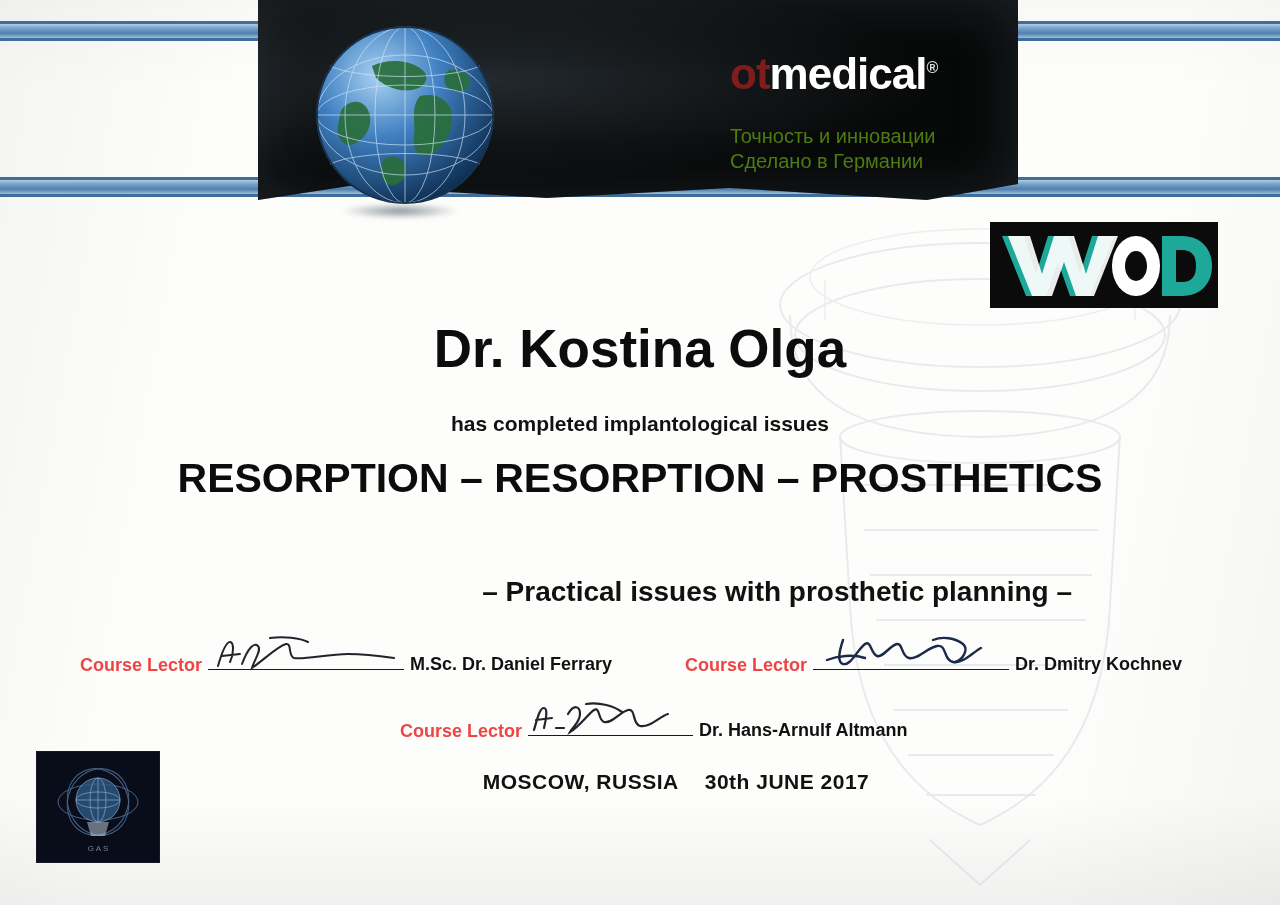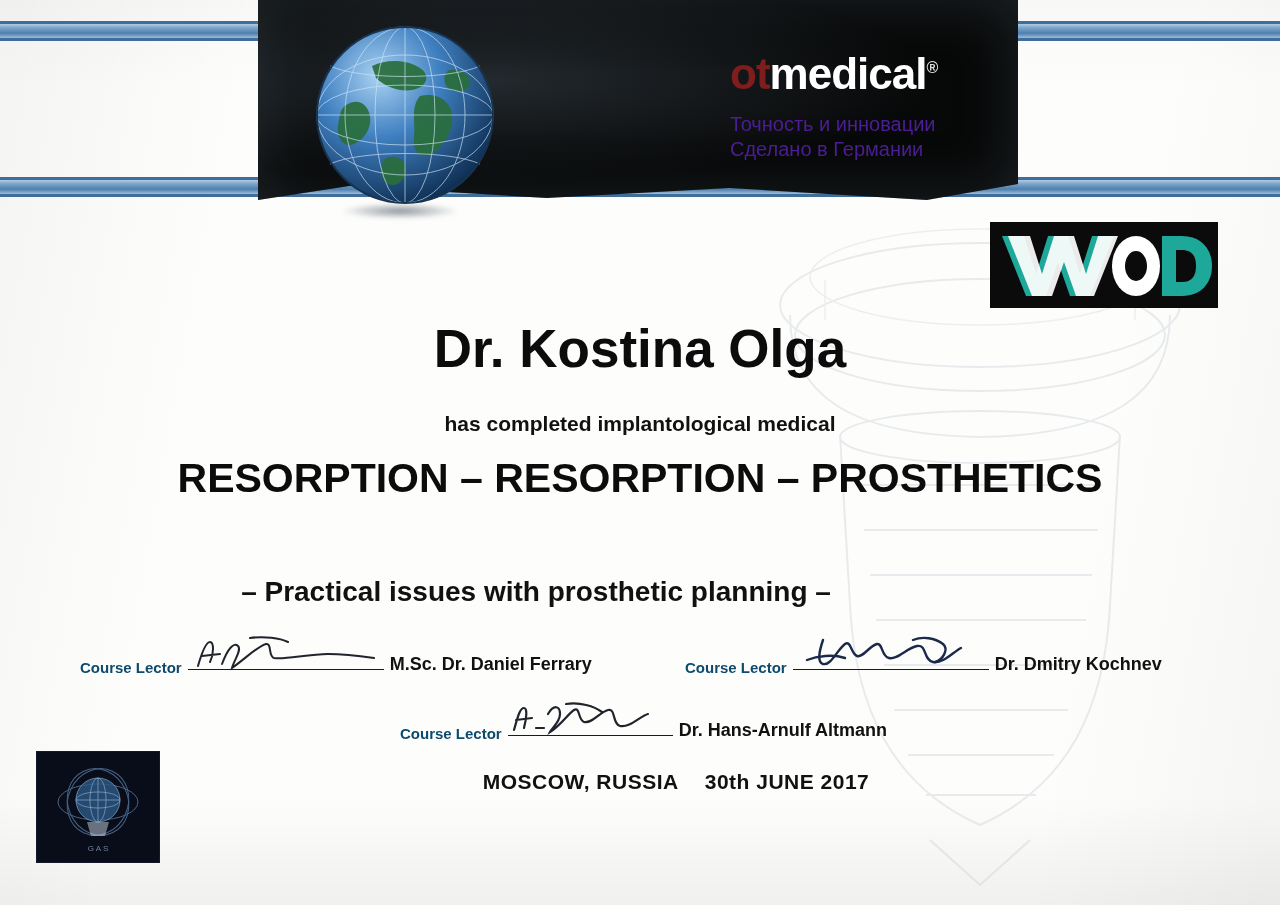--- a/index.html
+++ b/index.html
@@ -112,23 +112,23 @@
     font-size: 44px;
     font-weight: 700;
     letter-spacing: -1px;
     line-height: 1;
     white-space: nowrap;
   }
   .brand-ot { color: #7f1d1d; }
   .brand-medical { color: #ffffff; }
   .brand-reg { font-size: 16px; vertical-align: super; color: #dcdede; }
   .brand-sub {
-    margin-top: 16px;
+    margin-top: 28px;
     font-size: 20px;
-    color: #4c1d95;
+    color: #4d7c0f;
     line-height: 1.25;
     white-space: nowrap;
   }
 
   
   .wodi {
     position: absolute;
     right: 62px;
     top: 222px;
     width: 228px;
@@ -191,36 +191,36 @@
     width: 1280px;
     text-align: center;
     font-size: 28px;
     font-weight: 700;
     color: #111;
   }
   .course-line-2 {
     position: absolute;
     left: 0; top: 576px;
     width: 1072px;
-    text-align: center;
+    text-align: right;
     font-size: 28px;
     font-weight: 700;
     color: #111;
   }
 
   
   .sig-row {
     position: absolute;
     display: flex;
     align-items: flex-end;
   }
   .sig-label {
-    font-size: 15px;
-    font-weight: 700;
-    color: #0c4a6e;
+    font-size: 18px;
+    font-weight: 700;
+    color: #ef4444;
     white-space: nowrap;
   }
   .sig-area {
     position: relative;
     height: 44px;
     margin: 0 6px;
   }
   .sig-line {
     position: absolute;
     left: 0;
@@ -358,21 +358,21 @@
         <path d="M18 14 L40 14 L52 52 L64 14 L84 14 L96 52 L108 14 L128 14 L104 74 L86 74 L74 40 L62 74 L42 74 Z" fill="#ffffff" opacity="0.92"></path>
         <ellipse cx="146" cy="44" rx="24" ry="30" fill="#ffffff"></ellipse>
         <ellipse cx="146" cy="44" rx="11" ry="15" fill="#0b0b0b"></ellipse>
         <path d="M172 14 L192 14 C212 14 222 28 222 44 C222 60 212 74 192 74 L172 74 Z" fill="#1ea89a"></path>
         <path d="M186 28 L192 28 C202 28 206 34 206 44 C206 54 202 60 192 60 L186 60 Z" fill="#0b0b0b"></path>
       </g>
     </svg>
   </div>
 
   <div class="recipient">Dr. Kostina Olga</div>
-  <div class="subtitle">has completed implantological medical</div>
+  <div class="subtitle">has completed implantological issues</div>
   <div class="course-title">RESORPTION – RESORPTION – PROSTHETICS</div>
   <div class="course-line-2">– Practical issues with prosthetic planning –</div>
 
   <div class="sig-row r1">
     <div class="sig-label">Course Lector</div>
     <div class="sig-area">
       <svg class="sig-ink" viewBox="0 0 196 40" xmlns="http://www.w3.org/2000/svg">
         <g fill="none" stroke="#20242c" stroke-width="2" stroke-linecap="round">
           <path d="M10 32 C14 18 18 8 22 8 C26 8 26 20 22 28 M14 22 L32 20"></path>
           <path d="M34 30 C40 14 46 8 50 12 C54 16 46 26 44 34 C58 24 70 12 78 10 C84 9 80 22 86 24 C96 26 120 20 140 20 C156 20 172 22 186 24"></path>

